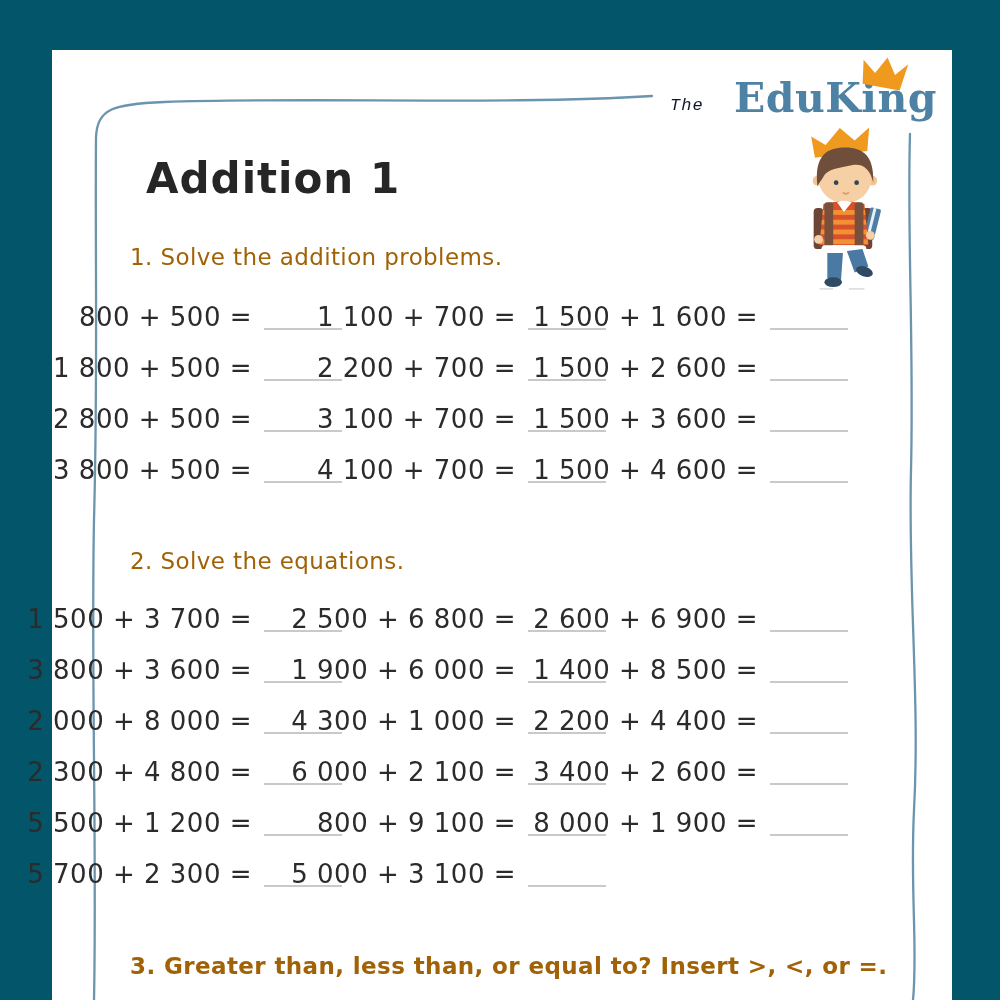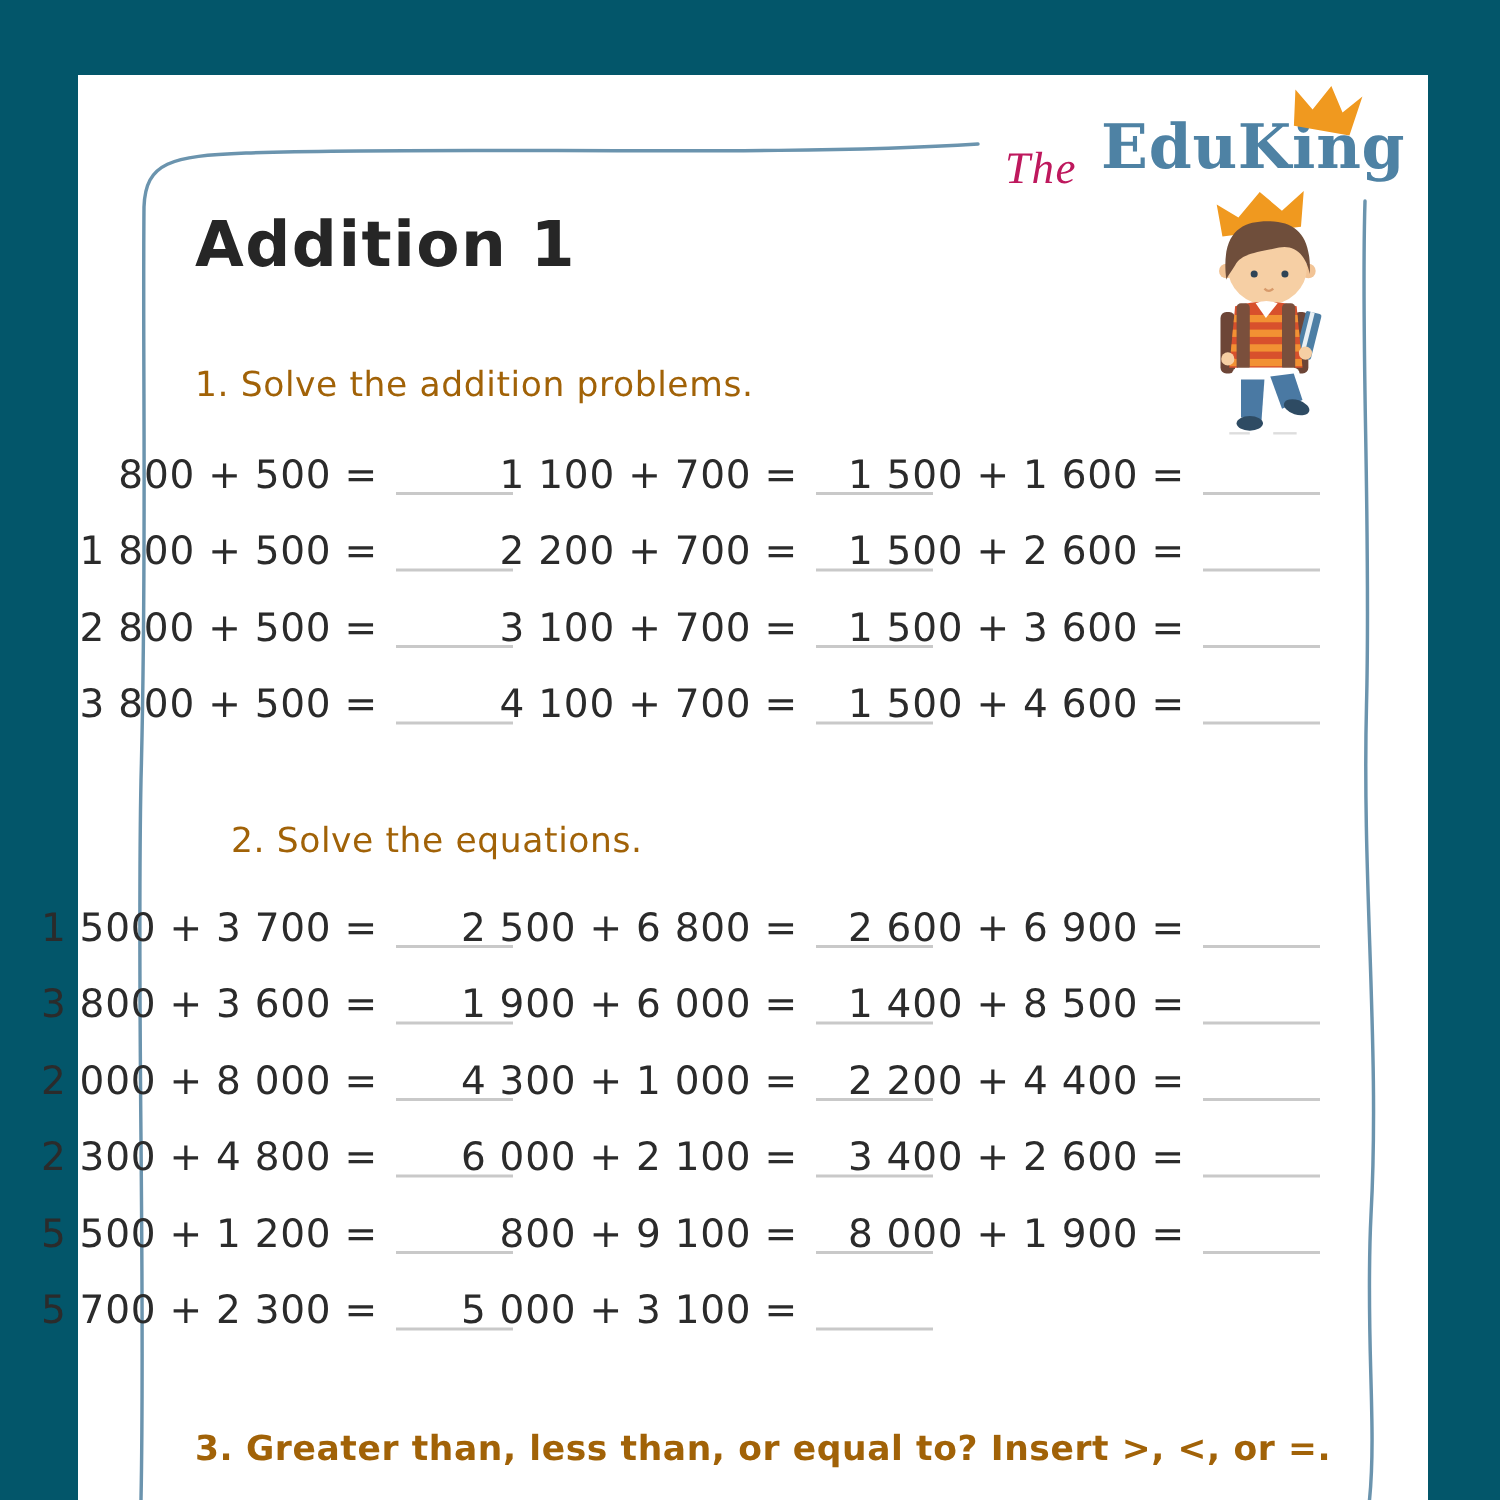--- a/index.html
+++ b/index.html
@@ -11,47 +11,47 @@
   }
   .paper{
     position:absolute;left:52px;top:50px;width:900px;height:950px;
     background:#ffffff;
   }
   .border-svg{position:absolute;left:0;top:0;width:900px;height:950px;pointer-events:none;}
   
   .logo{position:absolute;left:610px;top:18px;width:290px;height:100px;}
   .logo-the{
     position:absolute;left:8px;top:28px;
-    font-family:Liberation Serif, serif;font-style:italic;
-    font-size:30px;color:#be185d;letter-spacing:1px;
+    font-family:Liberation Mono, monospace;font-style:italic;
+    font-size:17px;color:#0f172a;letter-spacing:1px;
   }
   .logo-name{
     position:absolute;left:72px;top:6px;
     font-family:"DejaVu Serif", serif;font-weight:bold;
     font-size:41px;color:#4e82a4;letter-spacing:0.5px;
   }
   .logo-crown{position:absolute;left:198px;top:-14px;width:48px;height:38px;transform:rotate(10deg);}
   
   .mascot{position:absolute;left:740px;top:76px;width:98px;height:166px;}
   
   .title{
-    position:absolute;left:78px;top:88px;margin:0;
+    position:absolute;left:78px;top:88px;margin:16px;
     font-size:42px;font-weight:bold;color:#262626;letter-spacing:1px;
   }
   .sec-head{
     position:absolute;left:78px;
     font-size:23px;color:#a16207;letter-spacing:0.4px;white-space:nowrap;
   }
   .sec1-head{top:194px;}
-  .sec2-head{top:498px;margin-left:24px;}
+  .sec2-head{top:498px;}
   .sec3-head{top:903px;font-weight:bold;}
   
   .grid{
     position:absolute;left:78px;
-    display:grid;grid-template-columns:212px 244px 222px;column-gap:36px;
+    display:grid;grid-template-columns:212px 244px 222px;column-gap:20px;
   }
   .grid1{top:242px;grid-template-rows:repeat(4,51px);}
   .grid2{top:544px;grid-template-rows:repeat(6,51px);}
   .prob{position:relative;height:51px;}
   .expr{
     position:absolute;right:90px;top:0;line-height:51px;
     font-size:26px;color:#2b2b2b;letter-spacing:0.5px;white-space:nowrap;
   }
   .blank{
     position:absolute;right:0;top:36px;width:78px;height:0;

